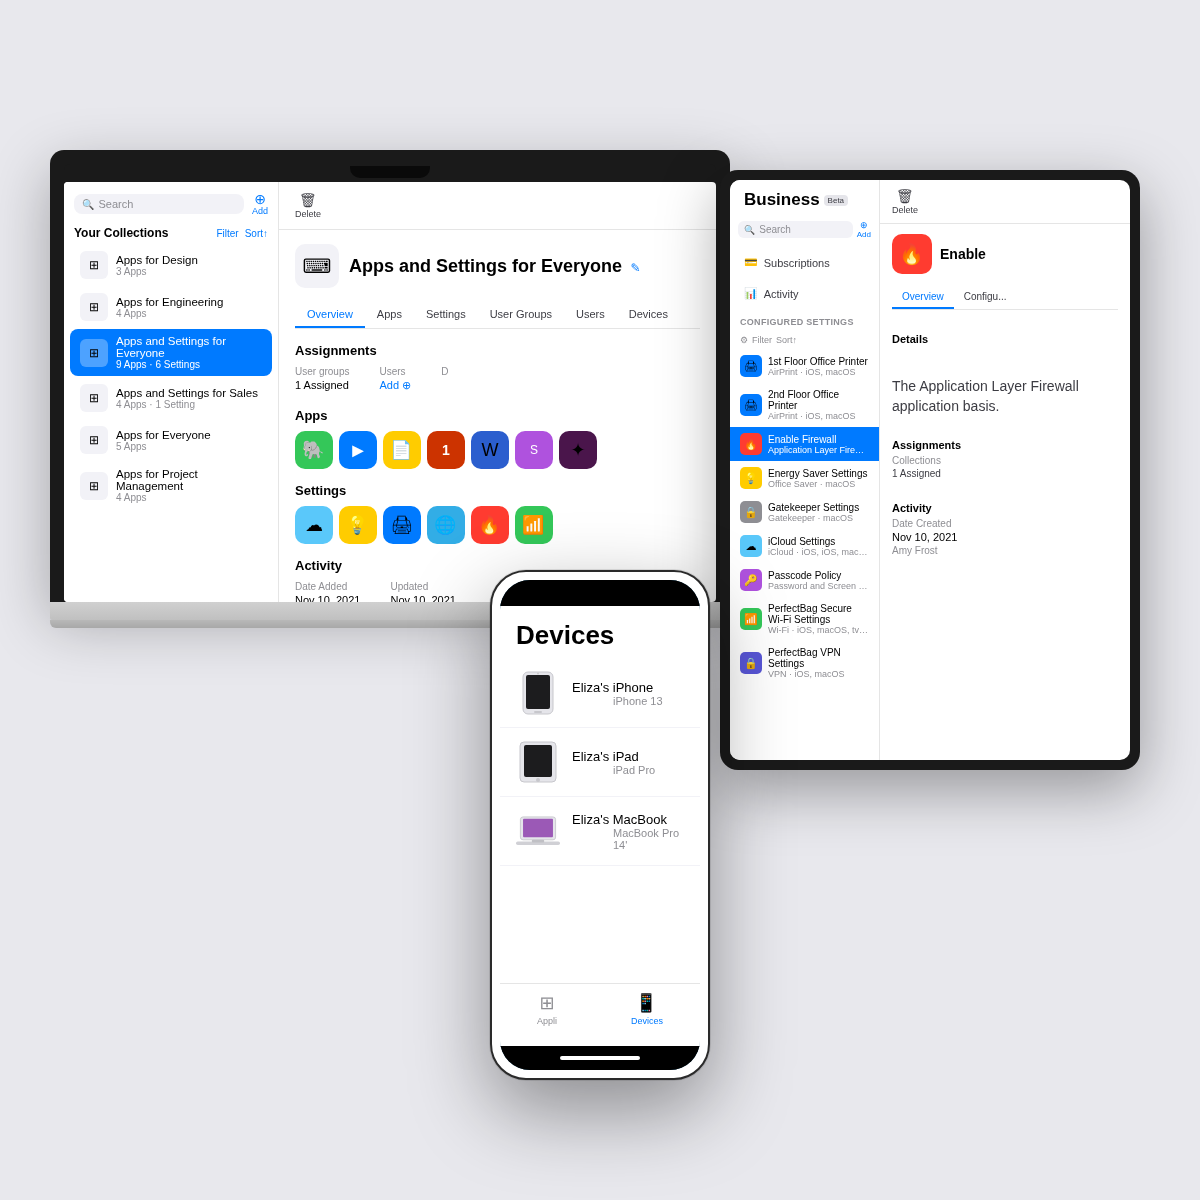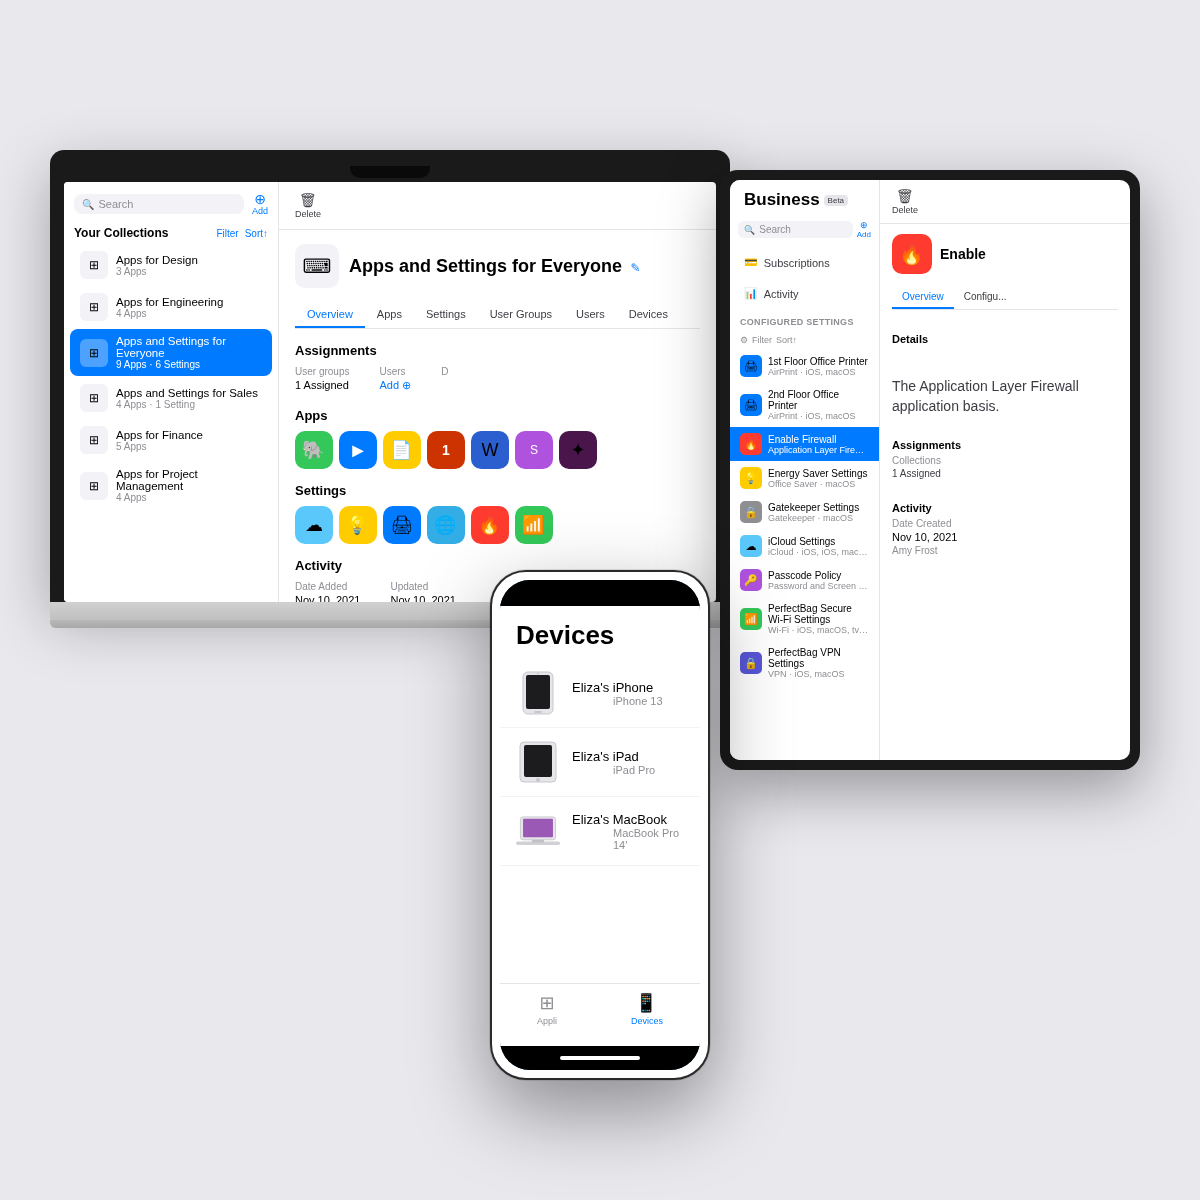--- a/index.html
+++ b/index.html
@@ -621,21 +621,21 @@
           <div class="collection-item">
             <div class="col-icon">⊞</div>
             <div class="col-info">
               <span class="col-name">Apps and Settings for Sales</span>
               <span class="col-sub">4 Apps · 1 Setting</span>
             </div>
           </div>
           <div class="collection-item">
             <div class="col-icon">⊞</div>
             <div class="col-info">
-              <span class="col-name">Apps for Finance</span>
+              <span class="col-name">Apps for Everyone</span>
               <span class="col-sub">5 Apps</span>
             </div>
           </div>
           <div class="collection-item">
             <div class="col-icon">⊞</div>
             <div class="col-info">
               <span class="col-name">Apps for Project Management</span>
               <span class="col-sub">4 Apps</span>
             </div>
           </div>

